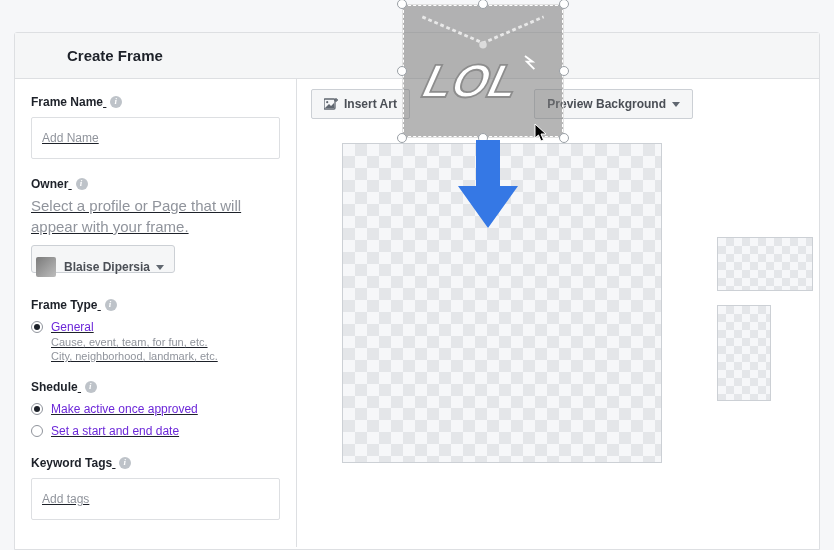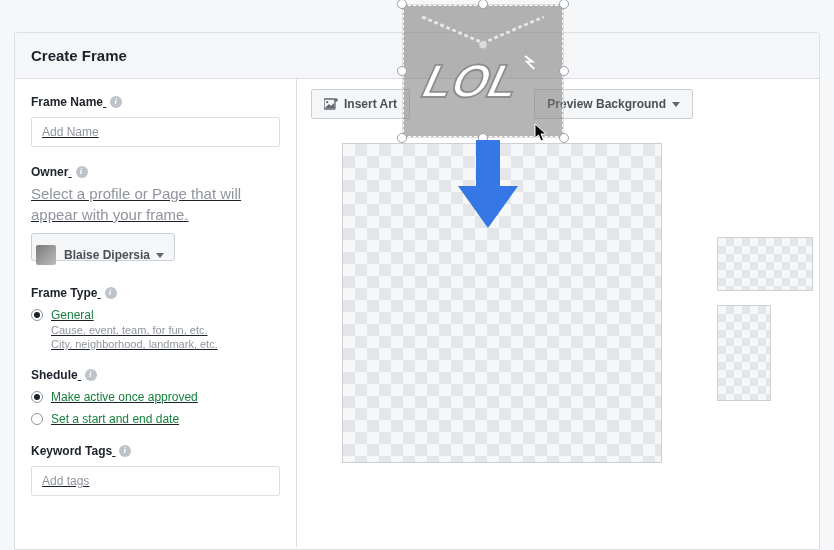--- a/index.html
+++ b/index.html
@@ -1,38 +1,38 @@
 <!DOCTYPE html>
 <html><head>
 <meta charset="utf-8">
 <style>
   * { box-sizing: border-box; margin: 0; padding: 0; }
   body { font-family: "Helvetica Neue", Helvetica, Arial, sans-serif; font-size: 12px; color: #1d2129; background: #f6f7f9; }
   .page { width: 834px; height: 550px; position: relative; background: #f6f7f9; overflow: hidden; }
   .panel { position: absolute; left: 14px; top: 32px; right: 14px; bottom: 0; background: #fff; border: 1px solid #dddfe2; border-radius: 3px 3px 0 0; }
   .panel-header { padding: 14px 16px; border-bottom: 1px solid #dddfe2; background:#f5f6f7; }
-  .panel-title { font-size: 15px; font-weight: bold; color:#1d2129; }
+  .panel-title { font-size: 15px; font-weight: bold; color:#1d2129;margin-left:36px; }
   .panel-body { display:flex; height: calc(100% - 48px); }
   .sidebar { width: 282px; padding: 16px; border-right: 1px solid #dddfe2; text-decoration: underline; }
   .group { margin-bottom: 18px; }
   .group-label { font-weight: bold; color:#1d2129; font-size: 12px; display:inline-block; }
   .info-icon { display:inline-block; width:12px; height:12px; border-radius:50%; background:#bec3c9; position:relative; vertical-align:middle; margin-left:4px; top:-1px; }
   .info-icon::after{ content:"i"; color:#fff; font-size:9px; font-style:italic; font-weight:bold; font-family:Georgia,serif; position:absolute; left:4px; top:0px; }
-  .text-input { display:block; width:100%; margin-top:8px; height:30px; border:1px solid #dddfe2; background:#fff; padding:8px 10px; font-size:12px; color:#1d2129; border-radius:2px; }
+  .text-input { display:block; width:100%; margin-top:8px; height:30px; border:1px solid #dddfe2; background:#fff; padding:20px 10px; font-size:12px; color:#1d2129; border-radius:2px; }
   .text-input::placeholder { color:#90949c; }
   .helper { color:#90949c; font-size:15px; margin-top:4px; line-height:1.4; }
   .owner-chip { display:inline-flex; align-items:center; height:28px; border:1px solid #ccd0d5; background:#f5f6f7; border-radius:3px; padding:16px 10px 0 4px; margin-top:8px; cursor:pointer; }
   .owner-avatar { width:20px; height:20px; border-radius:2px; background:linear-gradient(135deg,#7a7a7a,#bdbdbd); margin-right:8px; }
   .owner-name { font-size:12px; color:#4b4f56; font-weight:600; }
   .caret { margin-left:6px; display:inline-block;}
   .caret svg, .insert-icon svg { display:block; }
   .radio-row { display:flex; align-items:center; margin-top:8px; }
   .radio-outer { width:12px; height:12px; border:1px solid #90949c; border-radius:50%; display:inline-flex; align-items:center; justify-content:center; margin-right:8px; }
   .radio-outer.checked::after{ content:""; width:6px; height:6px; border-radius:50%; background:#1d2129; }
-  .radio-label { font-size:12px; color:#15803d; }
+  .radio-label { font-size:12px; color:#6d28d9; }
   .radio-desc { color:#90949c; font-size:11px; margin-left:20px; margin-top:2px; }
   .canvas-area { flex:1; padding:10px 14px; position:relative; }
   .toolbar { display:flex; justify-content:space-between; align-items:center; }
   .btn { height:30px; border:1px solid #ccd0d5; background:#f5f6f7; border-radius:2px; padding:0 12px; display:inline-flex; align-items:center; font-size:12px; color:#4b4f56; font-weight:600; cursor:pointer; }
   .insert-icon { margin-right:6px; }
   .canvas-wrap { margin-top:24px; display:flex; justify-content:center; }
   .checker { background-image:
     linear-gradient(45deg,#e4e6e9 25%,transparent 25%),
     linear-gradient(-45deg,#e4e6e9 25%,transparent 25%),
     linear-gradient(45deg,transparent 75%,#e4e6e9 75%),

